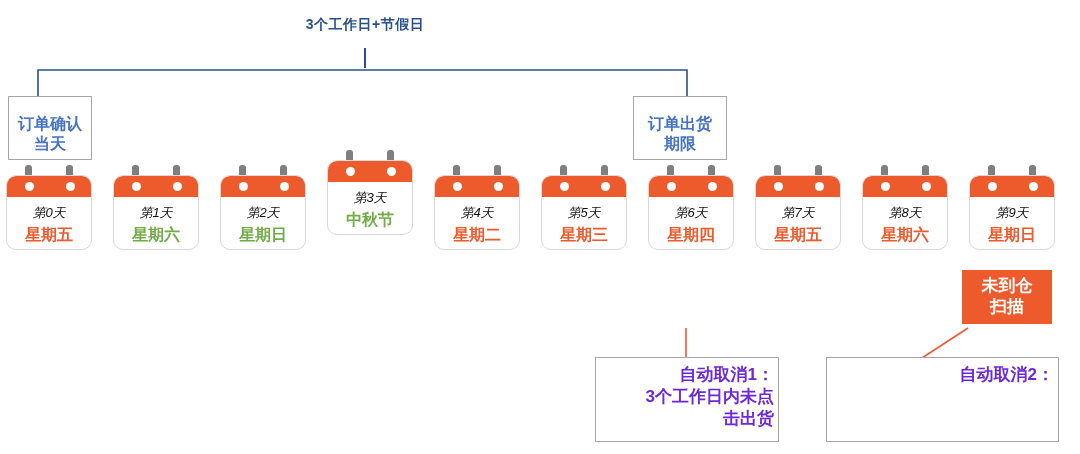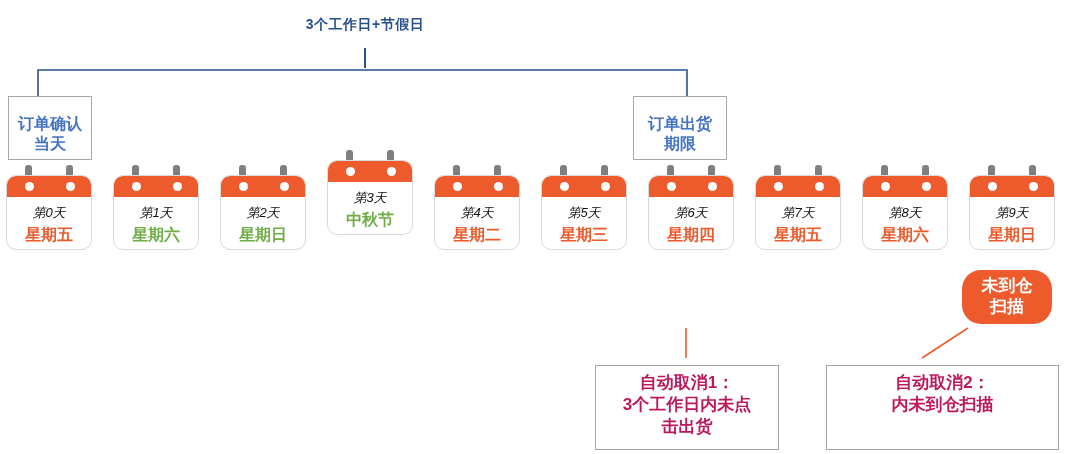--- a/index.html
+++ b/index.html
@@ -142,28 +142,27 @@
     white-space: nowrap;
   }
   .badge .l2 { display: block; }
 
   
   .note {
     position: absolute;
     box-sizing: border-box;
     border: 1px solid #A6A6A6;
     background: #ffffff;
-    color: #be185d;
+    color: #6d28d9;
     font-size: 17px;
     font-weight: bold;
     line-height: 1.3;
-    text-align: center;
+    text-align: right;
     padding: 6px 4px 7px 4px;
     white-space: nowrap;
-    margin-top: 8px;
   }
   .note .ln { display: block; }
 </style>
 </head>
 <body>
 
 <div id="canvas">
 
   <div class="bracket-title">3个工作日+节假日</div>
 
@@ -332,29 +331,28 @@
       <div class="head">
         <div class="hole a"></div>
         <div class="hole b"></div>
       </div>
       <div class="daynum">第9天</div>
       <div class="weekday orange">星期日</div>
     </div>
   </div>
 
 
-  <div class="badge" style="left:962px; top:270px; width:90px;border-radius:19px;">
+  <div class="badge" style="left:962px; top:270px; width:90px;">
     <span>未到仓</span>
     <span class="l2">扫描</span>
   </div>
 
   <div class="note" style="left:595px; top:357px; width:184px; height:85px;">
     <span class="ln">自动取消1：</span>
     <span class="ln">3个工作日内未点</span>
     <span class="ln">击出货</span>
   </div>
 
   <div class="note" style="left:826px; top:357px; width:233px; height:85px;">
     <span class="ln">自动取消2：</span>
-    <span class="ln">内未到仓扫描</span>
   </div>
 
 </div>
 
 </body></html>

